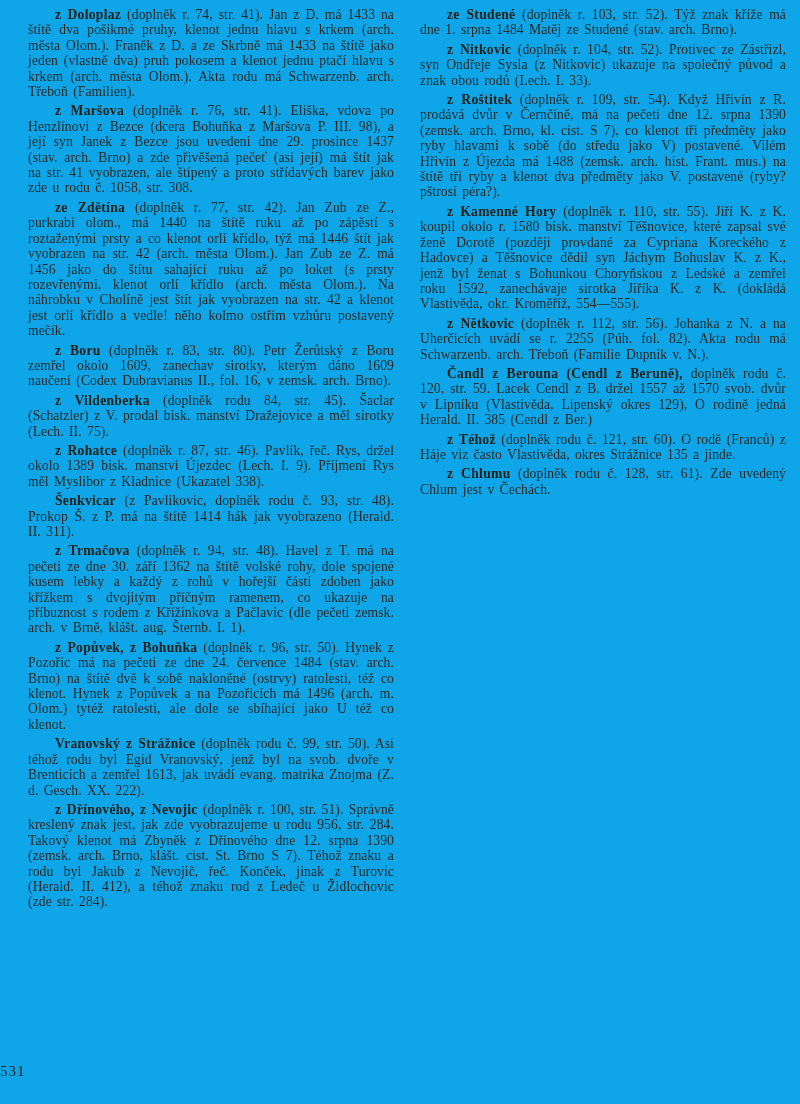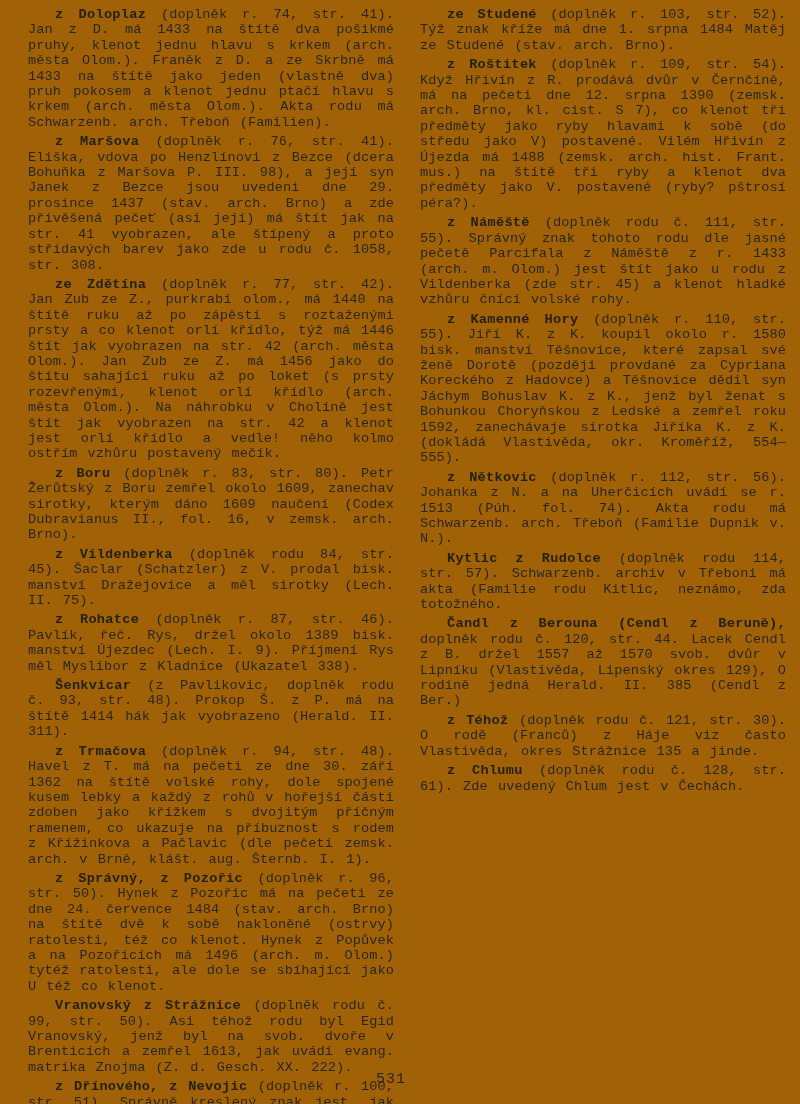--- a/index.html
+++ b/index.html
@@ -7,22 +7,21 @@
     width:800px;height:1104px;
     background:#fbfaf6;
     font-family:"Liberation Serif", serif;
     overflow:hidden;
   }
   .page{
     position:relative;
     width:800px;height:1104px;
     box-sizing:border-box;
     padding:7px 14px 16px 28px;
-    background:#a16207;
-    font-family:Liberation Mono, monospace;
+    background:#0ea5e9;
   }
   .cols{
     display:flex;
     gap:26px;
   }
   .col{
     flex:1 1 0;
     min-width:0;
   }
   p.entry{
@@ -36,55 +35,53 @@
     letter-spacing:0.1px;
   }
   p.entry b.hd{
     font-weight:700;
     color:#242119;
     letter-spacing:0.3px;
   }
   .pageno{
     position:absolute;
     left:0;right:18px;
-    bottom:16px;
-    text-align:center;
+    bottom:24px;
     font-size:15px;
     letter-spacing:1px;
     color:#2a2722;
   }
 </style>
 </head>
 <body>
 
 <div class="page">
   <div class="cols">
 
     <div class="col">
       <p class="entry"><b class="hd">z Doloplaz</b><span> (doplněk r. 74, str. 41). Jan z D. má 1433 na štítě dva pošikmé pruhy, klenot jednu hlavu s krkem (arch. města Olom.). Franěk z D. a ze Skrbně má 1433 na štítě jako jeden (vlastně dva) pruh pokosem a klenot jednu ptačí hlavu s krkem (arch. města Olom.). Akta rodu má Schwarzenb. arch. Třeboň (Familien).</span></p>
       <p class="entry"><b class="hd">z Maršova</b><span> (doplněk r. 76, str. 41). Eliška, vdova po Henzlínovi z Bezce (dcera Bohuňka z Maršova P. III. 98), a její syn Janek z Bezce jsou uvedeni dne 29. prosince 1437 (stav. arch. Brno) a zde přivěšená pečeť (asi její) má štít jak na str. 41 vyobrazen, ale štípený a proto střídavých barev jako zde u rodu č. 1058, str. 308.</span></p>
       <p class="entry"><b class="hd">ze Zdětína</b><span> (doplněk r. 77, str. 42). Jan Zub ze Z., purkrabí olom., má 1440 na štítě ruku až po zápěstí s roztaženými prsty a co klenot orlí křídlo, týž má 1446 štít jak vyobrazen na str. 42 (arch. města Olom.). Jan Zub ze Z. má 1456 jako do štítu sahající ruku až po loket (s prsty rozevřenými, klenot orlí křídlo (arch. města Olom.). Na náhrobku v Cholíně jest štít jak vyobrazen na str. 42 a klenot jest orlí křídlo a vedle! něho kolmo ostřím vzhůru postavený mečík.</span></p>
       <p class="entry"><b class="hd">z Boru</b><span> (doplněk r. 83, str. 80). Petr Žerůtský z Boru zemřel okolo 1609, zanechav sirotky, kterým dáno 1609 naučení (Codex Dubravianus II., fol. 16, v zemsk. arch. Brno).</span></p>
       <p class="entry"><b class="hd">z Vildenberka</b><span> (doplněk rodu 84, str. 45). Šaclar (Schatzler) z V. prodal bisk. manství Dražejovice a měl sirotky (Lech. II. 75).</span></p>
       <p class="entry"><b class="hd">z Rohatce</b><span> (doplněk r. 87, str. 46). Pavlík, řeč. Rys, držel okolo 1389 bisk. manství Újezdec (Lech. I. 9). Příjmení Rys měl Myslibor z Kladnice (Ukazatel 338).</span></p>
       <p class="entry"><b class="hd">Šenkvicar</b><span> (z Pavlikovic, doplněk rodu č. 93, str. 48). Prokop Š. z P. má na štítě 1414 hák jak vyobrazeno (Herald. II. 311).</span></p>
       <p class="entry"><b class="hd">z Trmačova</b><span> (doplněk r. 94, str. 48). Havel z T. má na pečeti ze dne 30. září 1362 na štítě volské rohy, dole spojené kusem lebky a každý z rohů v hořejší části zdoben jako křížkem s dvojitým příčným ramenem, co ukazuje na příbuznost s rodem z Křížinkova a Pačlavic (dle pečeti zemsk. arch. v Brně, klášt. aug. Šternb. I. 1).</span></p>
-      <p class="entry"><b class="hd">z Správný, z Pozořic</b><span> (doplněk r. 96, str. 50). Hynek z Pozořic má na pečeti ze dne 24. července 1484 (stav. arch. Brno) na štítě dvě k sobě nakloněné (ostrvy) ratolesti, též co klenot. Hynek z Popůvek a na Pozořicích má 1496 (arch. m. Olom.) tytéž ratolesti, ale dole se sbíhající jako U též co klenot.</span></p>
+      <p class="entry"><b class="hd">z Popůvek, z Bohuňka</b><span> (doplněk r. 96, str. 50). Hynek z Pozořic má na pečeti ze dne 24. července 1484 (stav. arch. Brno) na štítě dvě k sobě nakloněné (ostrvy) ratolesti, též co klenot. Hynek z Popůvek a na Pozořicích má 1496 (arch. m. Olom.) tytéž ratolesti, ale dole se sbíhající jako U též co klenot.</span></p>
       <p class="entry"><b class="hd">Vranovský z Strážnice</b><span> (doplněk rodu č. 99, str. 50). Asi téhož rodu byl Egid Vranovský, jenž byl na svob. dvoře v Brenticích a zemřel 1613, jak uvádí evang. matrika Znojma (Z. d. Gesch. XX. 222).</span></p>
       <p class="entry"><b class="hd">z Dřínového, z Nevojic</b><span> (doplněk r. 100, str. 51). Správně kreslený znak jest, jak zde vyobrazujeme u rodu 956, str. 284. Takový klenot má Zbyněk z Dřínového dne 12. srpna 1390 (zemsk. arch. Brno, klášt. cist. St. Brno S 7). Téhož znaku a rodu byl Jakub z Nevojič, řeč. Konček, jinak z Turovic (Herald. II. 412), a téhož znaku rod z Ledeč u Židlochovic (zde str. 284).</span></p>
     </div>
 
     <div class="col">
       <p class="entry"><b class="hd">ze Studené</b><span> (doplněk r. 103, str. 52). Týž znak kříže má dne 1. srpna 1484 Matěj ze Studené (stav. arch. Brno).</span></p>
+      <p class="entry"><b class="hd">z Nitkovic</b><span> (doplněk r. 104, str. 52). Protivec ze Zástřizl, syn Ondřeje Sysla (z Nitkovic) ukazuje na společný původ a znak obou rodů (Lech. I. 33).</span></p>
       <p class="entry"><b class="hd">z Roštitek</b><span> (doplněk r. 109, str. 54). Když Hřivín z R. prodává dvůr v Černčíně, má na pečeti dne 12. srpna 1390 (zemsk. arch. Brno, kl. cist. S 7), co klenot tři předměty jako ryby hlavami k sobě (do středu jako V) postavené. Vilém Hřivín z Újezda má 1488 (zemsk. arch. hist. Frant. mus.) na štítě tři ryby a klenot dva předměty jako V. postavené (ryby? pštrosí péra?).</span></p>
-      <p class="entry"><b class="hd">z Náměště</b><span> (doplněk rodu č. 111, str. 55). Správný znak tohoto rodu dle jasné pečetě Parcifala z Náměště z r. 1433 (arch. m. Olom.) jest štít jako u rodu z Vildenberka (zde str. 45) a klenot hladké vzhůru čnící volské rohy.</span></p>
       <p class="entry"><b class="hd">z Kamenné Hory</b><span> (doplněk r. 110, str. 55). Jiří K. z K. koupil okolo r. 1580 bisk. manství Těšnovice, které zapsal své ženě Dorotě (později provdané za Cypriana Koreckého z Hadovce) a Těšnovice dědil syn Jáchym Bohuslav K. z K., jenž byl ženat s Bohunkou Choryňskou z Ledské a zemřel roku 1592, zanechávaje sirotka Jiříka K. z K. (dokládá Vlastivěda, okr. Kroměříž, 554—555).</span></p>
-      <p class="entry"><b class="hd">z Nětkovic</b><span> (doplněk r. 112, str. 56). Johanka z N. a na Uherčicích uvádí se r. 1513 (Púh. fol. 74). Akta rodu má Schwarzenb. arch. Třeboň (Familie Dupnik v. N.).</span></p>
-      <p class="entry"><b class="hd">Kytlic z Rudolce</b><span> (doplněk rodu 114, str. 57). Schwarzenb. archiv v Třeboni má akta (Familie rodu Kitlic, neznámo, zda totožného.</span></p>
-      <p class="entry"><b class="hd">Čandl z Berouna (Cendl z Beruně),</b><span> doplněk rodu č. 120, str. 44. Lacek Cendl z B. držel 1557 až 1570 svob. dvůr v Lipníku (Vlastivěda, Lipenský okres 129), O rodině jedná Herald. II. 385 (Cendl z Ber.)</span></p>
-      <p class="entry"><b class="hd">z Téhož</b><span> (doplněk rodu č. 121, str. 30). O rodě (Franců) z Háje viz často Vlastivěda, okres Strážnice 135 a jinde.</span></p>
+      <p class="entry"><b class="hd">z Nětkovic</b><span> (doplněk r. 112, str. 56). Johanka z N. a na Uherčicích uvádí se r. 2255 (Púh. fol. 82). Akta rodu má Schwarzenb. arch. Třeboň (Familie Dupnik v. N.).</span></p>
+      <p class="entry"><b class="hd">Čandl z Berouna (Cendl z Beruně),</b><span> doplněk rodu č. 120, str. 59. Lacek Cendl z B. držel 1557 až 1570 svob. dvůr v Lipníku (Vlastivěda, Lipenský okres 129), O rodině jedná Herald. II. 385 (Cendl z Ber.)</span></p>
+      <p class="entry"><b class="hd">z Téhož</b><span> (doplněk rodu č. 121, str. 60). O rodě (Franců) z Háje viz často Vlastivěda, okres Strážnice 135 a jinde.</span></p>
       <p class="entry"><b class="hd">z Chlumu</b><span> (doplněk rodu č. 128, str. 61). Zde uvedený Chlum jest v Čechách.</span></p>
     </div>
 
   </div>
 
   <div class="pageno">531</div>
 </div>
 
 </body></html>

